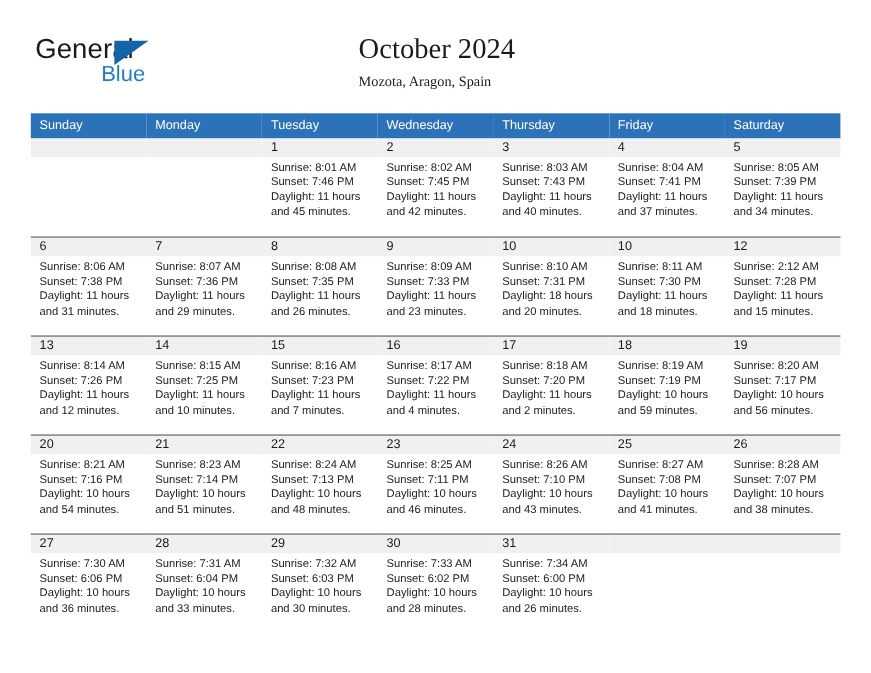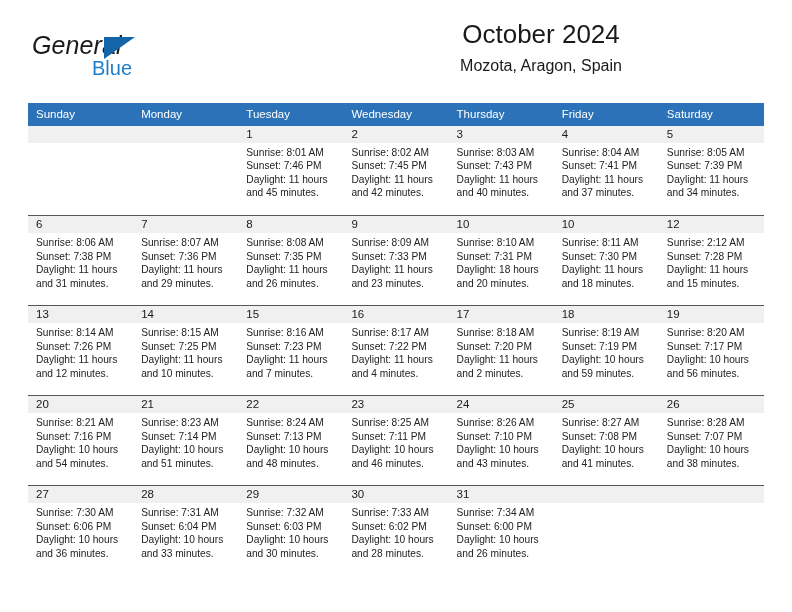--- a/index.html
+++ b/index.html
@@ -36,21 +36,20 @@
     height: 56px;
   }
   .brand-general {
     position: absolute;
     left: 0; top: 0;
     font-size: 25px;
     color: #1a1a1a;
     letter-spacing: 0.1px;
     line-height: 1;
     font-weight: 400;
-    font-style: italic;
   }
   .brand-tri {
     position: absolute;
     left: 72px;
     top: 4px;
     width: 0; height: 0;
     border-left: 31px solid #1464aa;
     border-bottom: 22px solid transparent;
   }
   .brand-blue {
@@ -58,33 +57,34 @@
     left: 60px;
     top: 25px;
     font-size: 20px;
     color: #1e7ec8;
     line-height: 1;
     font-weight: 400;
   }
   .title-block {
     position: absolute;
     right: 36px;
-    top: 20px;
-    text-align: center;
+    top: 30px;
+    text-align: left;
     width: 430px;
+    font-family: Liberation Serif, serif;
   }
   .cal-title {
     font-size: 26px;
     color: #1a1a1a;
     line-height: 1.12;
     font-weight: 400;
     white-space: nowrap;
   }
   .cal-sub {
-    font-size: 16px;
+    font-size: 13px;
     color: #1a1a1a;
     line-height: 1.2;
     margin-top: 7px;
     font-weight: 400;
     white-space: nowrap;
   }
 
   
   .calendar {
     position: absolute;

